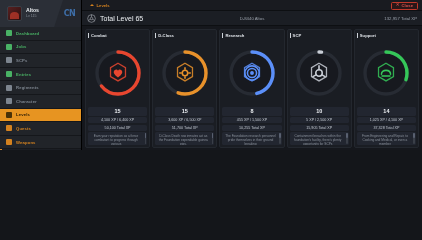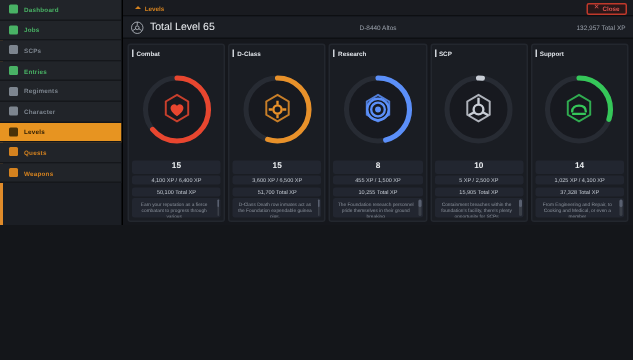--- a/index.html
+++ b/index.html
@@ -167,20 +167,29 @@
     background: #3a3f48; border-radius: 1px;
   }
   .desc .sb i { display:block; width:100%; height: 45%; background:#596070; border-radius:1px;}
 </style>
 </head>
 <body>
 
 <div class="app">
 
   <div class="sidebar">
+    <div class="profile">
+      <div class="profile-shape"></div>
+      <div class="avatar"></div>
+      <div class="profile-text">
+        <span class="pname">Altos</span>
+        <span class="plvl">Lv 115</span>
+      </div>
+      <div class="logo">CN</div>
+    </div>
     <div class="nav" id="nav">
         <div class="nav-item green">
           <span class="ico"></span>
           <span class="lbl">Dashboard</span>
         </div>
         <div class="nav-item green">
           <span class="ico"></span>
           <span class="lbl">Jobs</span>
         </div>
         <div class="nav-item gray">

